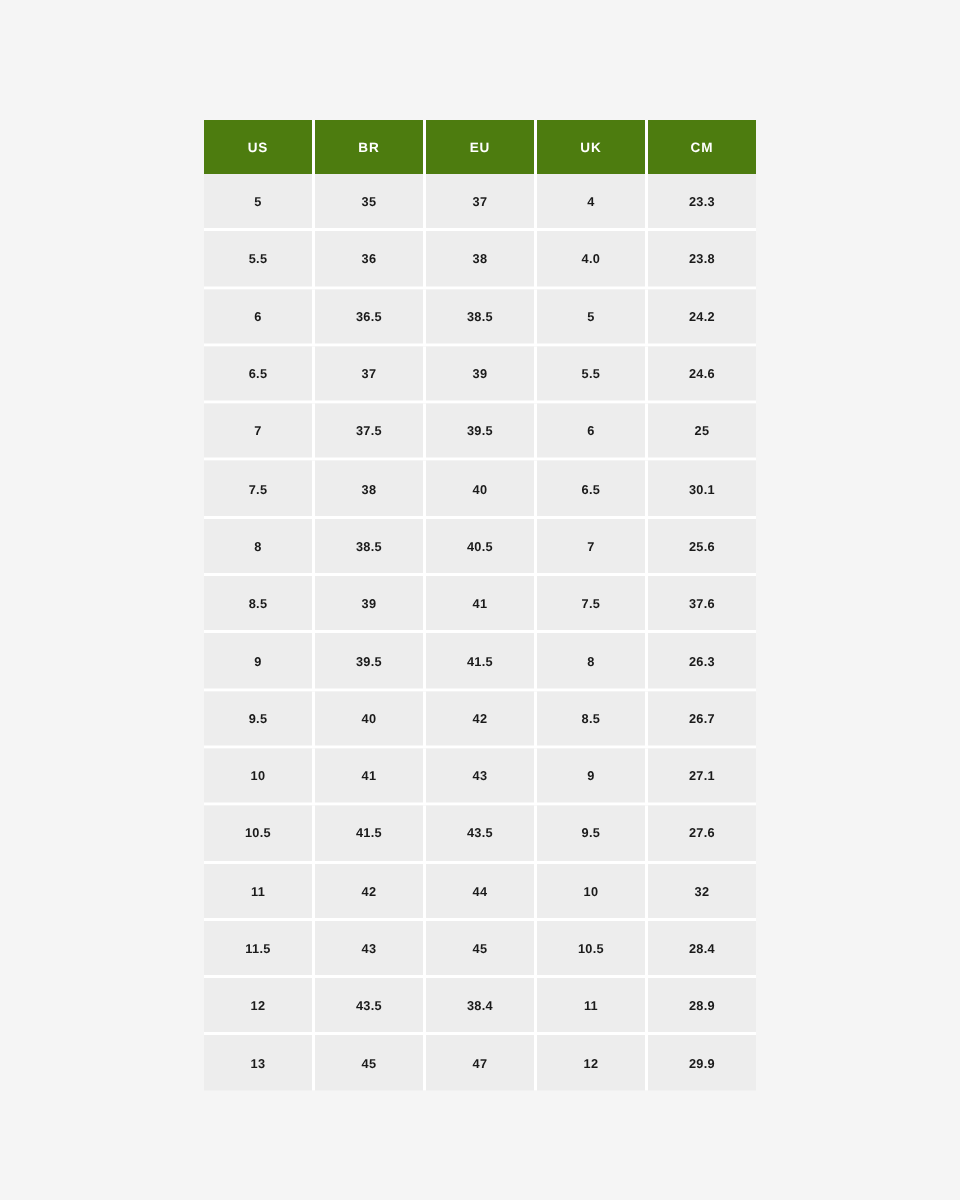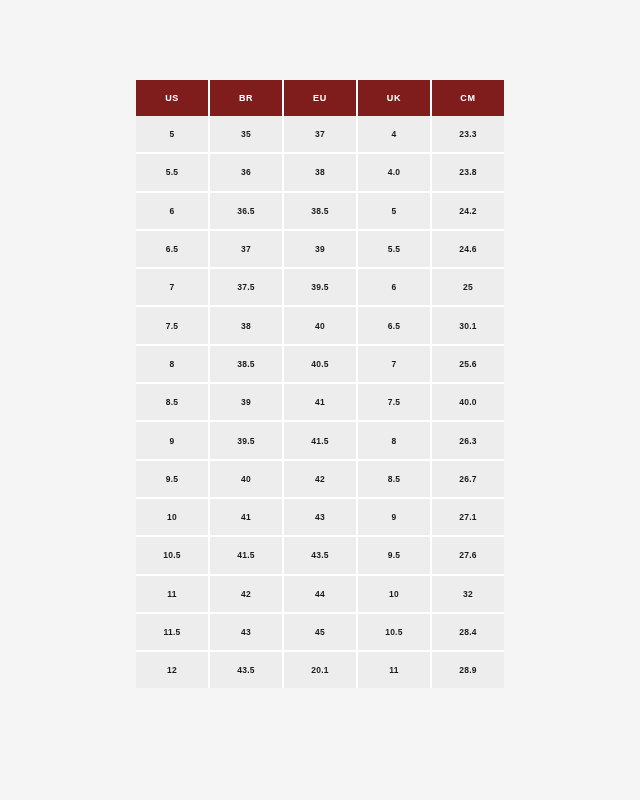--- a/index.html
+++ b/index.html
@@ -29,21 +29,21 @@
   }
   .size-table th,
   .size-table td {
     width: 20%;
     text-align: center;
     vertical-align: middle;
     padding: 0;
   }
   .size-table thead th {
     height: 36px;
-    background: #7f1d1d;
+    background: #4d7c0f;
     color: #ffffff;
     font-size: 9px;
     font-weight: bold;
     letter-spacing: 0.6px;
     border-right: 2px solid #ffffff;
   }
   .size-table thead th:last-child {
     border-right: none;
   }
   .size-table tbody td {
@@ -126,21 +126,21 @@
         <td>38.5</td>
         <td>40.5</td>
         <td>7</td>
         <td>25.6</td>
       </tr>
       <tr>
         <td>8.5</td>
         <td>39</td>
         <td>41</td>
         <td>7.5</td>
-        <td>40.0</td>
+        <td>37.6</td>
       </tr>
       <tr>
         <td>9</td>
         <td>39.5</td>
         <td>41.5</td>
         <td>8</td>
         <td>26.3</td>
       </tr>
       <tr>
         <td>9.5</td>
@@ -173,19 +173,26 @@
       <tr>
         <td>11.5</td>
         <td>43</td>
         <td>45</td>
         <td>10.5</td>
         <td>28.4</td>
       </tr>
       <tr>
         <td>12</td>
         <td>43.5</td>
-        <td>20.1</td>
+        <td>38.4</td>
         <td>11</td>
         <td>28.9</td>
+      </tr>
+      <tr>
+        <td>13</td>
+        <td>45</td>
+        <td>47</td>
+        <td>12</td>
+        <td>29.9</td>
       </tr>
     </tbody>
   </table>
 </div>
 
 </body></html>

